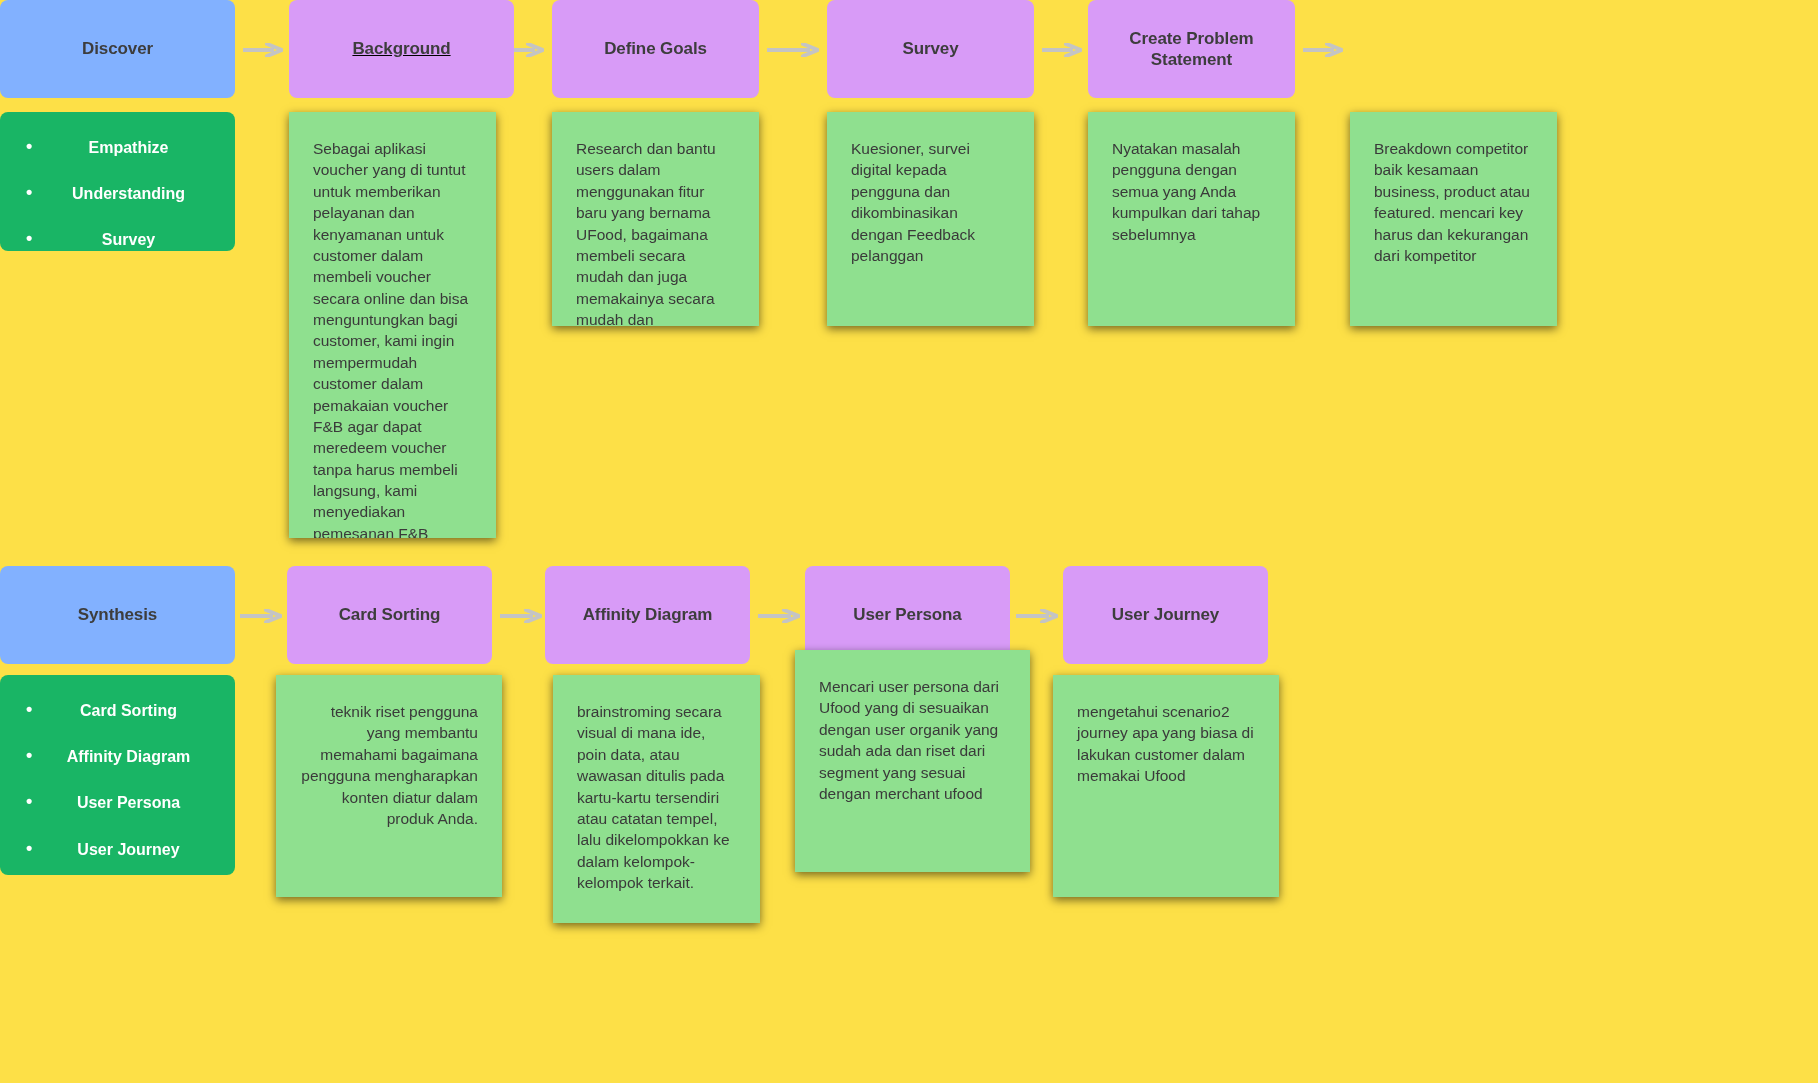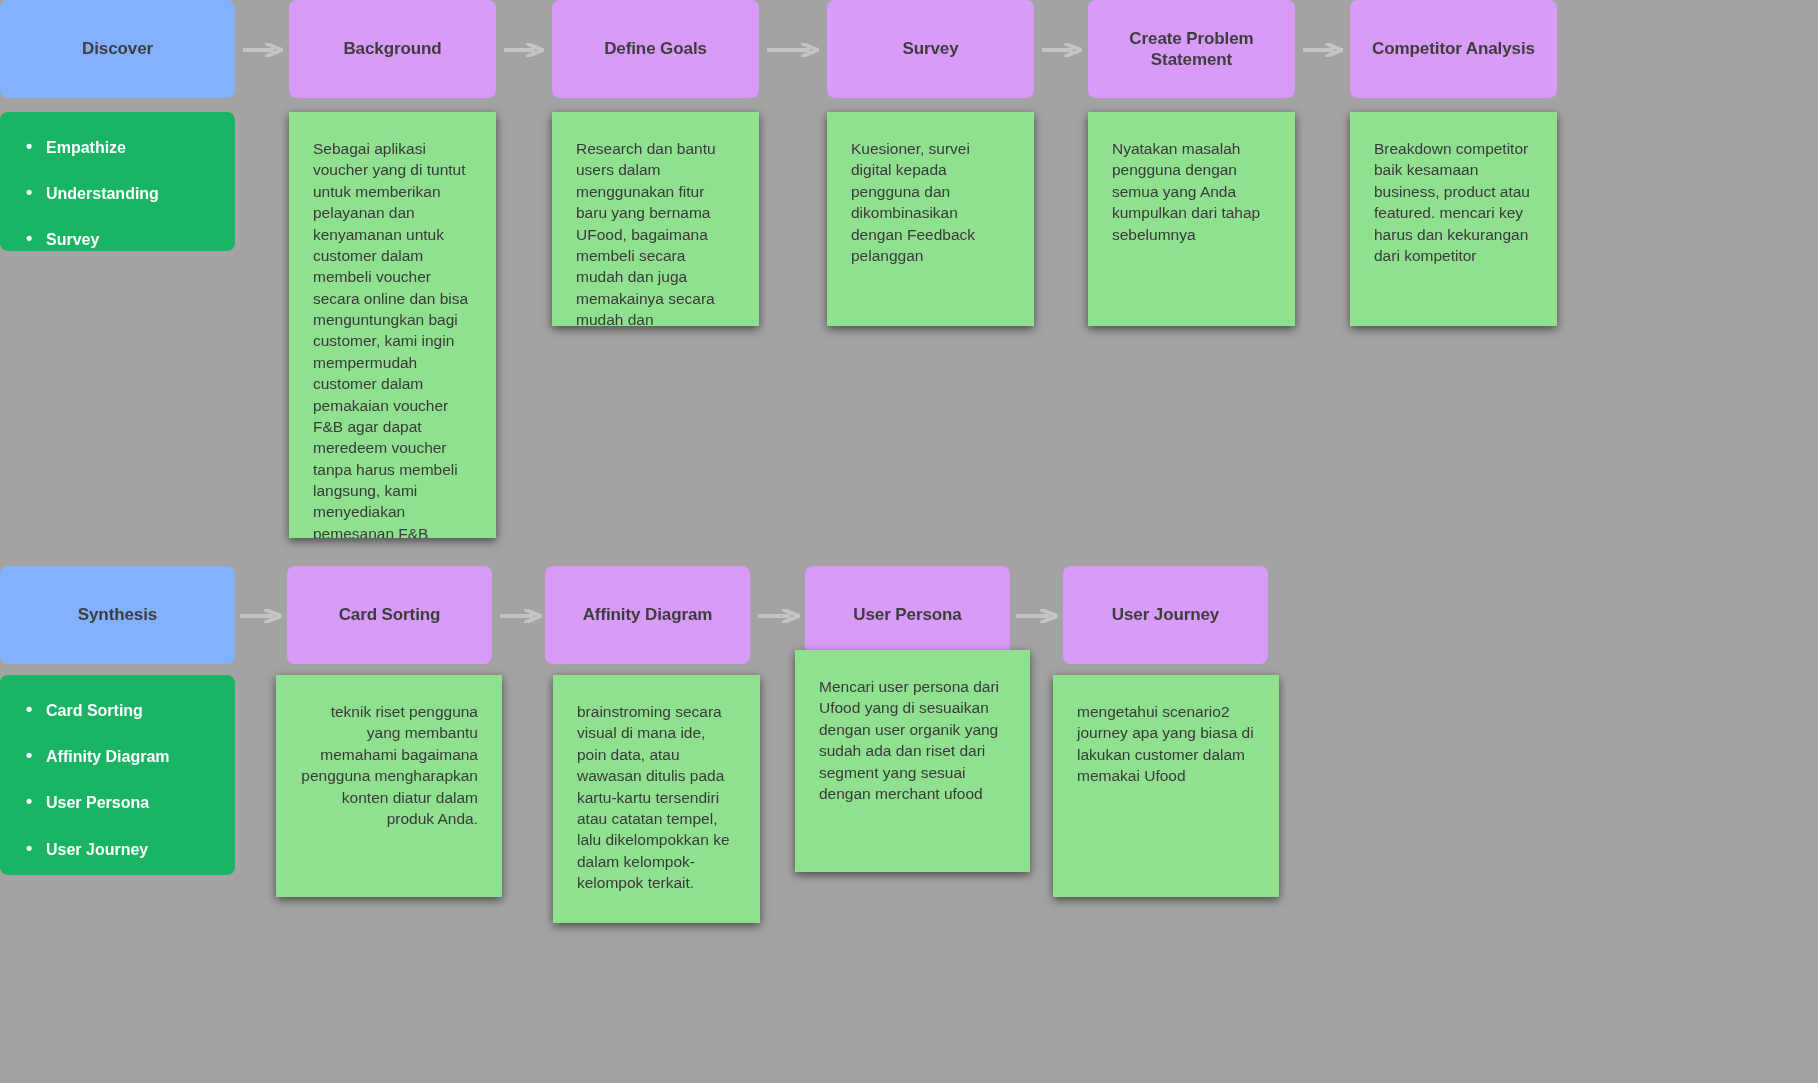--- a/index.html
+++ b/index.html
@@ -7,21 +7,21 @@
     width: 1818px;
     height: 1083px;
     background: #000000;
     font-family: "Liberation Sans", sans-serif;
     overflow: hidden;
   }
   #canvas {
     position: relative;
     width: 1818px;
     height: 1083px;
-    background: #a3a3a3;
+    background: #fde047;
   }
 
   
   .stage-box, .step-box {
     position: absolute;
     border-radius: 8px;
     display: flex;
     align-items: center;
     justify-content: center;
     text-align: center;
@@ -53,20 +53,21 @@
     list-style: none;
   }
   .bullet-card li {
     position: relative;
     font-size: 16px;
     font-weight: bold;
     color: #ffffff;
     padding-left: 22px;
     margin-bottom: 27px;
     line-height: 1.2;
+    text-align: center;
   }
   .bullet-card li:before {
     content: "\2022";
     position: absolute;
     left: 2px;
     top: -2px;
     font-size: 18px;
     line-height: 1.2;
   }
   .bullet-ellipsis {
@@ -137,21 +138,21 @@
         <line x1="0" y1="7" x2="31" y2="7" stroke="#c4c4c4" stroke-width="4"></line>
         <polyline points="24,1 39,7 24,13" fill="none" stroke="#c4c4c4" stroke-width="4" stroke-linecap="round" stroke-linejoin="round"></polyline>
       </svg>
     </div>
     <div class="arrow" style="left: 1303px; top: 43px; width: 40px;">
       <svg width="40" height="14" viewBox="0 0 40 14">
         <line x1="0" y1="7" x2="31" y2="7" stroke="#c4c4c4" stroke-width="4"></line>
         <polyline points="24,1 39,7 24,13" fill="none" stroke="#c4c4c4" stroke-width="4" stroke-linecap="round" stroke-linejoin="round"></polyline>
       </svg>
     </div>
-    <div class="step-box" style="left: 289px; top: 0px; width: 207px; height: 98px;">
+    <div class="step-box" style="left: 289px; top: 0px; width: 225px; height: 98px; text-decoration: underline;">
       <div class="step-title">Background</div>
     </div>
     <div class="note-card" style="left: 289px; top: 112px; width: 207px; height: 426px;">
       <div class="note-text">Sebagai aplikasi voucher yang di tuntut untuk memberikan pelayanan dan kenyamanan untuk customer dalam membeli voucher secara online dan bisa menguntungkan bagi customer, kami ingin mempermudah customer dalam pemakaian voucher F&amp;B agar dapat meredeem voucher tanpa harus membeli langsung, kami menyediakan pemesanan F&amp;B secara online dan dapat di kirim.</div>
     </div>
     <div class="step-box" style="left: 552px; top: 0px; width: 207px; height: 98px;">
       <div class="step-title">Define Goals</div>
     </div>
     <div class="note-card" style="left: 552px; top: 112px; width: 207px; height: 214px;">
       <div class="note-text">Research dan bantu users dalam menggunakan fitur baru yang bernama UFood, bagaimana membeli secara mudah dan juga memakainya secara mudah dan menyenangkan</div>
@@ -160,23 +161,20 @@
       <div class="step-title">Survey</div>
     </div>
     <div class="note-card" style="left: 827px; top: 112px; width: 207px; height: 214px;">
       <div class="note-text">Kuesioner, survei digital kepada pengguna dan dikombinasikan dengan Feedback pelanggan</div>
     </div>
     <div class="step-box" style="left: 1088px; top: 0px; width: 207px; height: 98px;">
       <div class="step-title">Create Problem Statement</div>
     </div>
     <div class="note-card" style="left: 1088px; top: 112px; width: 207px; height: 214px;">
       <div class="note-text">Nyatakan masalah pengguna dengan semua yang Anda kumpulkan dari tahap sebelumnya</div>
-    </div>
-    <div class="step-box" style="left: 1350px; top: 0px; width: 207px; height: 98px;">
-      <div class="step-title">Competitor Analysis</div>
     </div>
     <div class="note-card" style="left: 1350px; top: 112px; width: 207px; height: 214px;">
       <div class="note-text">Breakdown competitor baik kesamaan business, product atau featured. mencari key harus dan kekurangan dari kompetitor</div>
     </div>
     <div class="stage-box" style="left: 0px; top: 566px; width: 235px; height: 98px;">
       <div class="stage-title">Synthesis</div>
     </div>
     <div class="bullet-card" style="left: 0px; top: 675px; width: 235px; height: 200px;">
       <ul>
         <li>Card Sorting</li>

